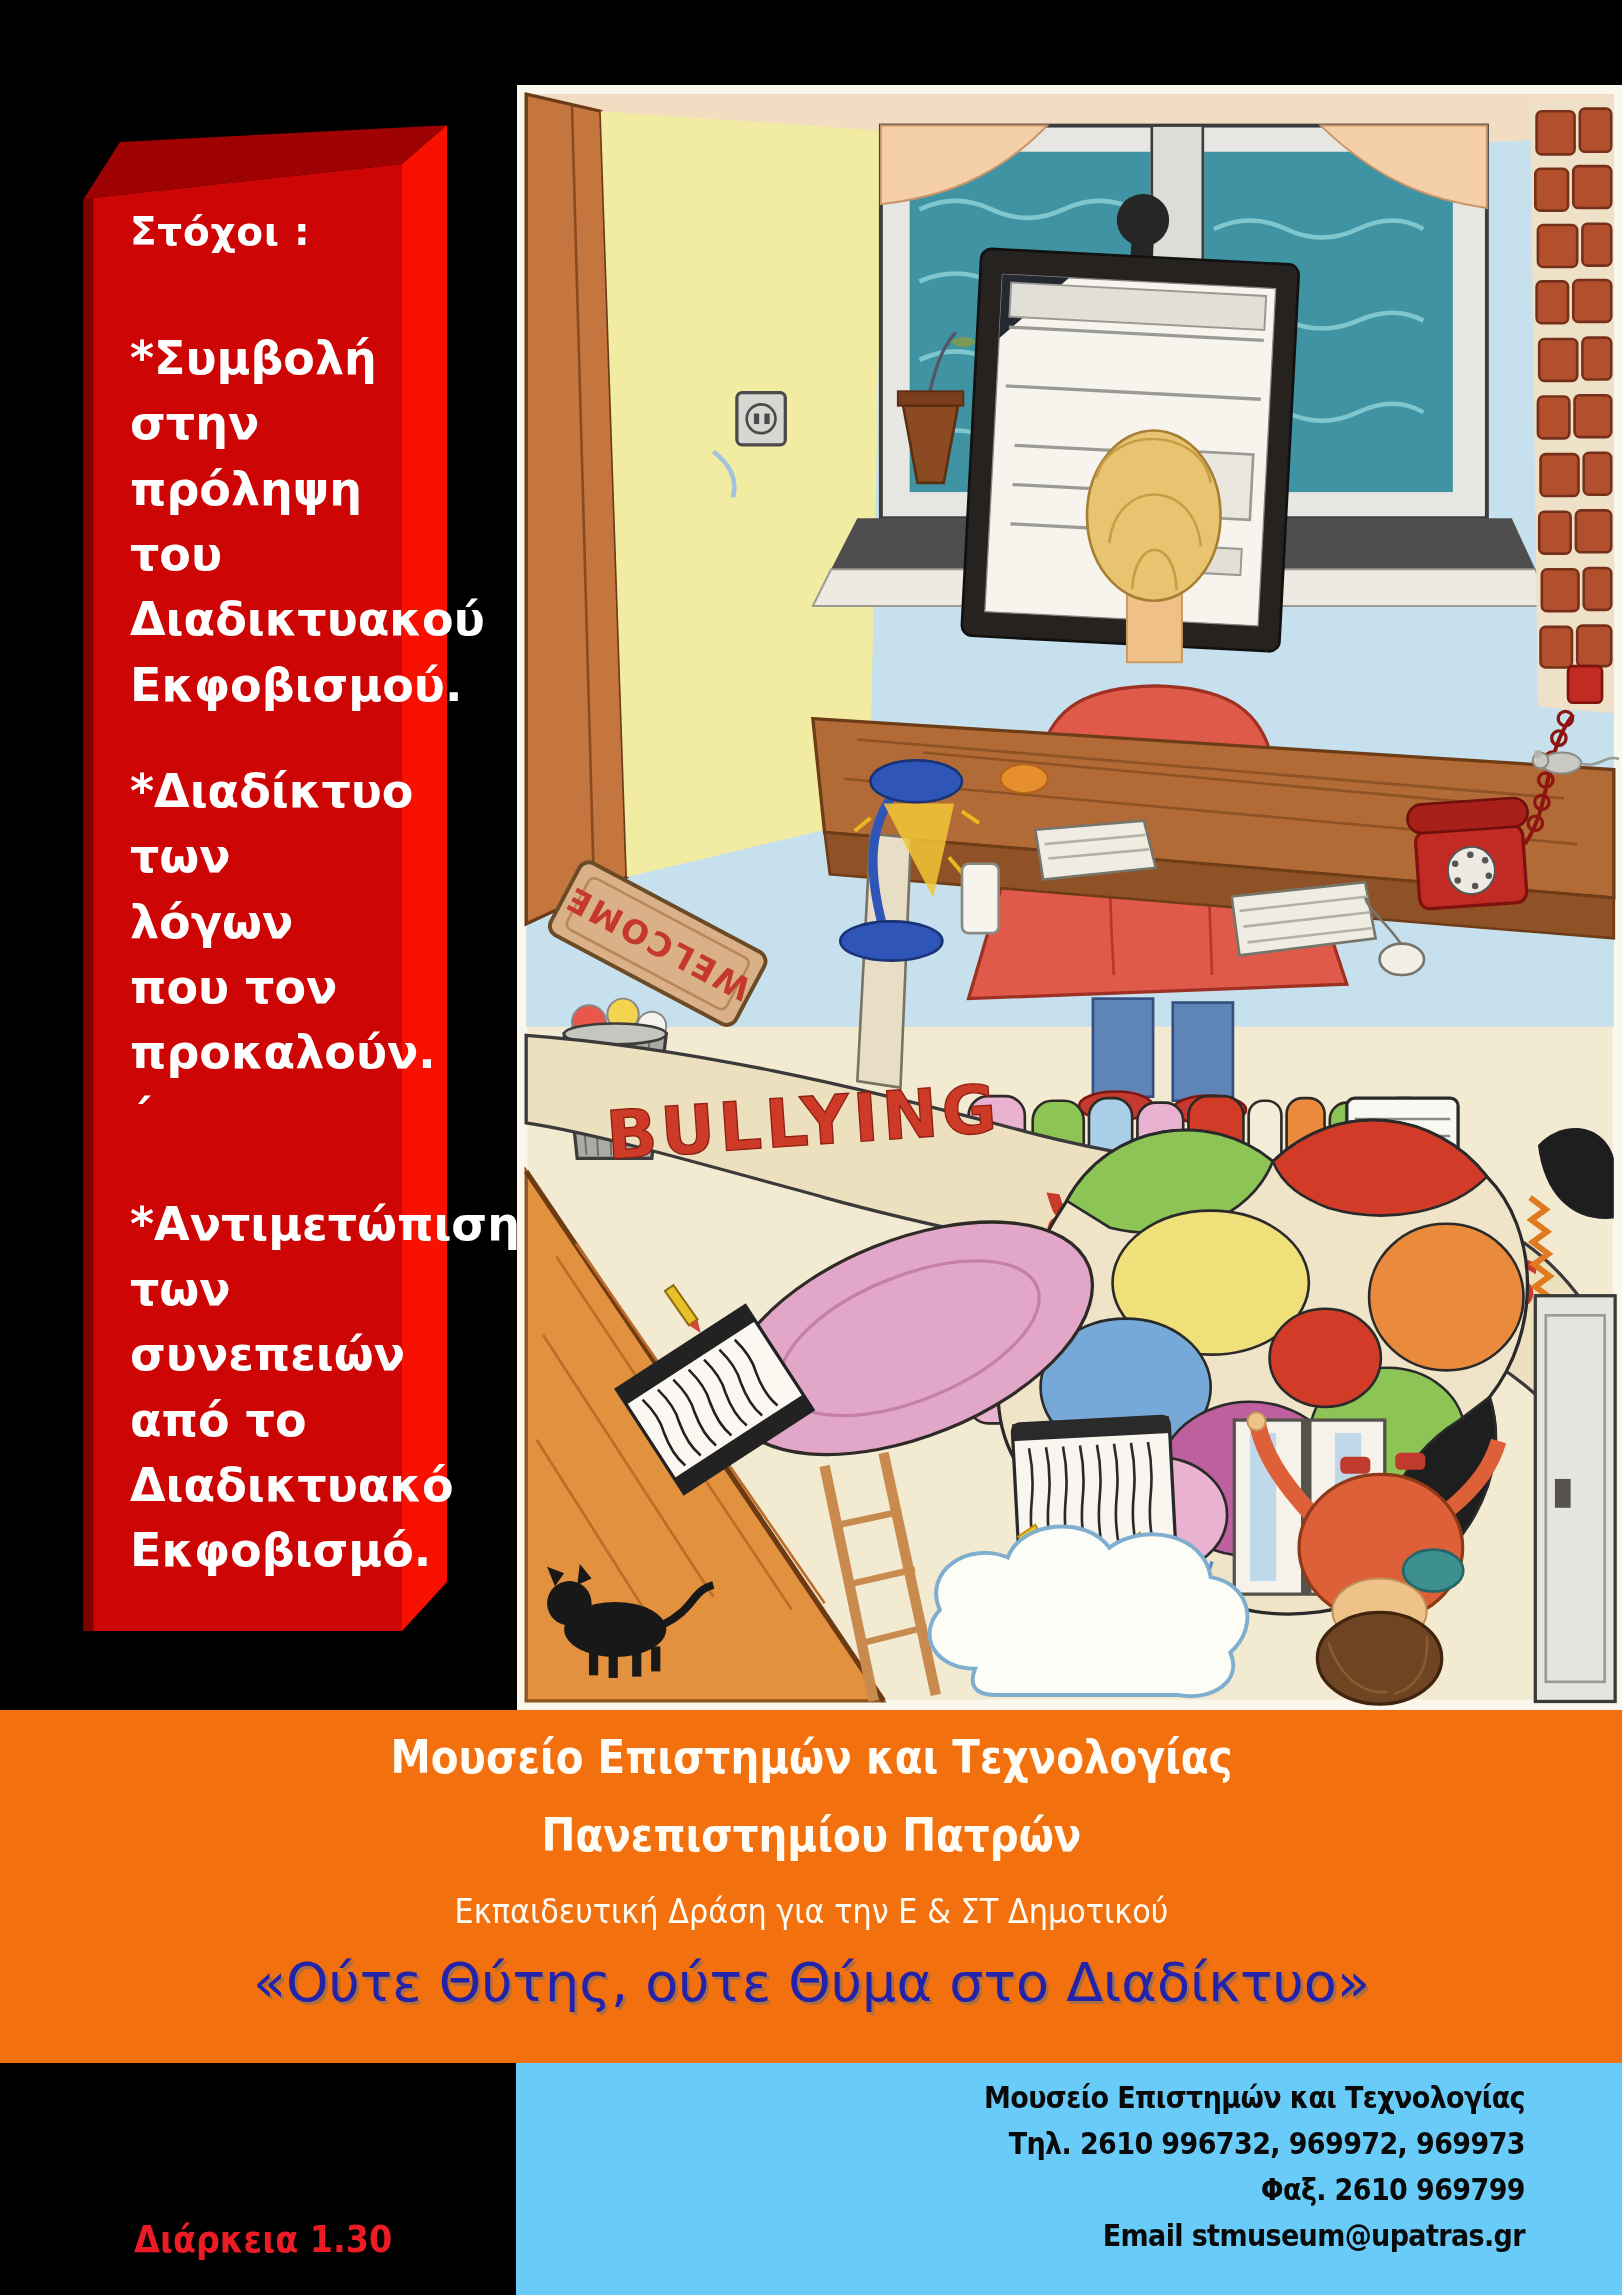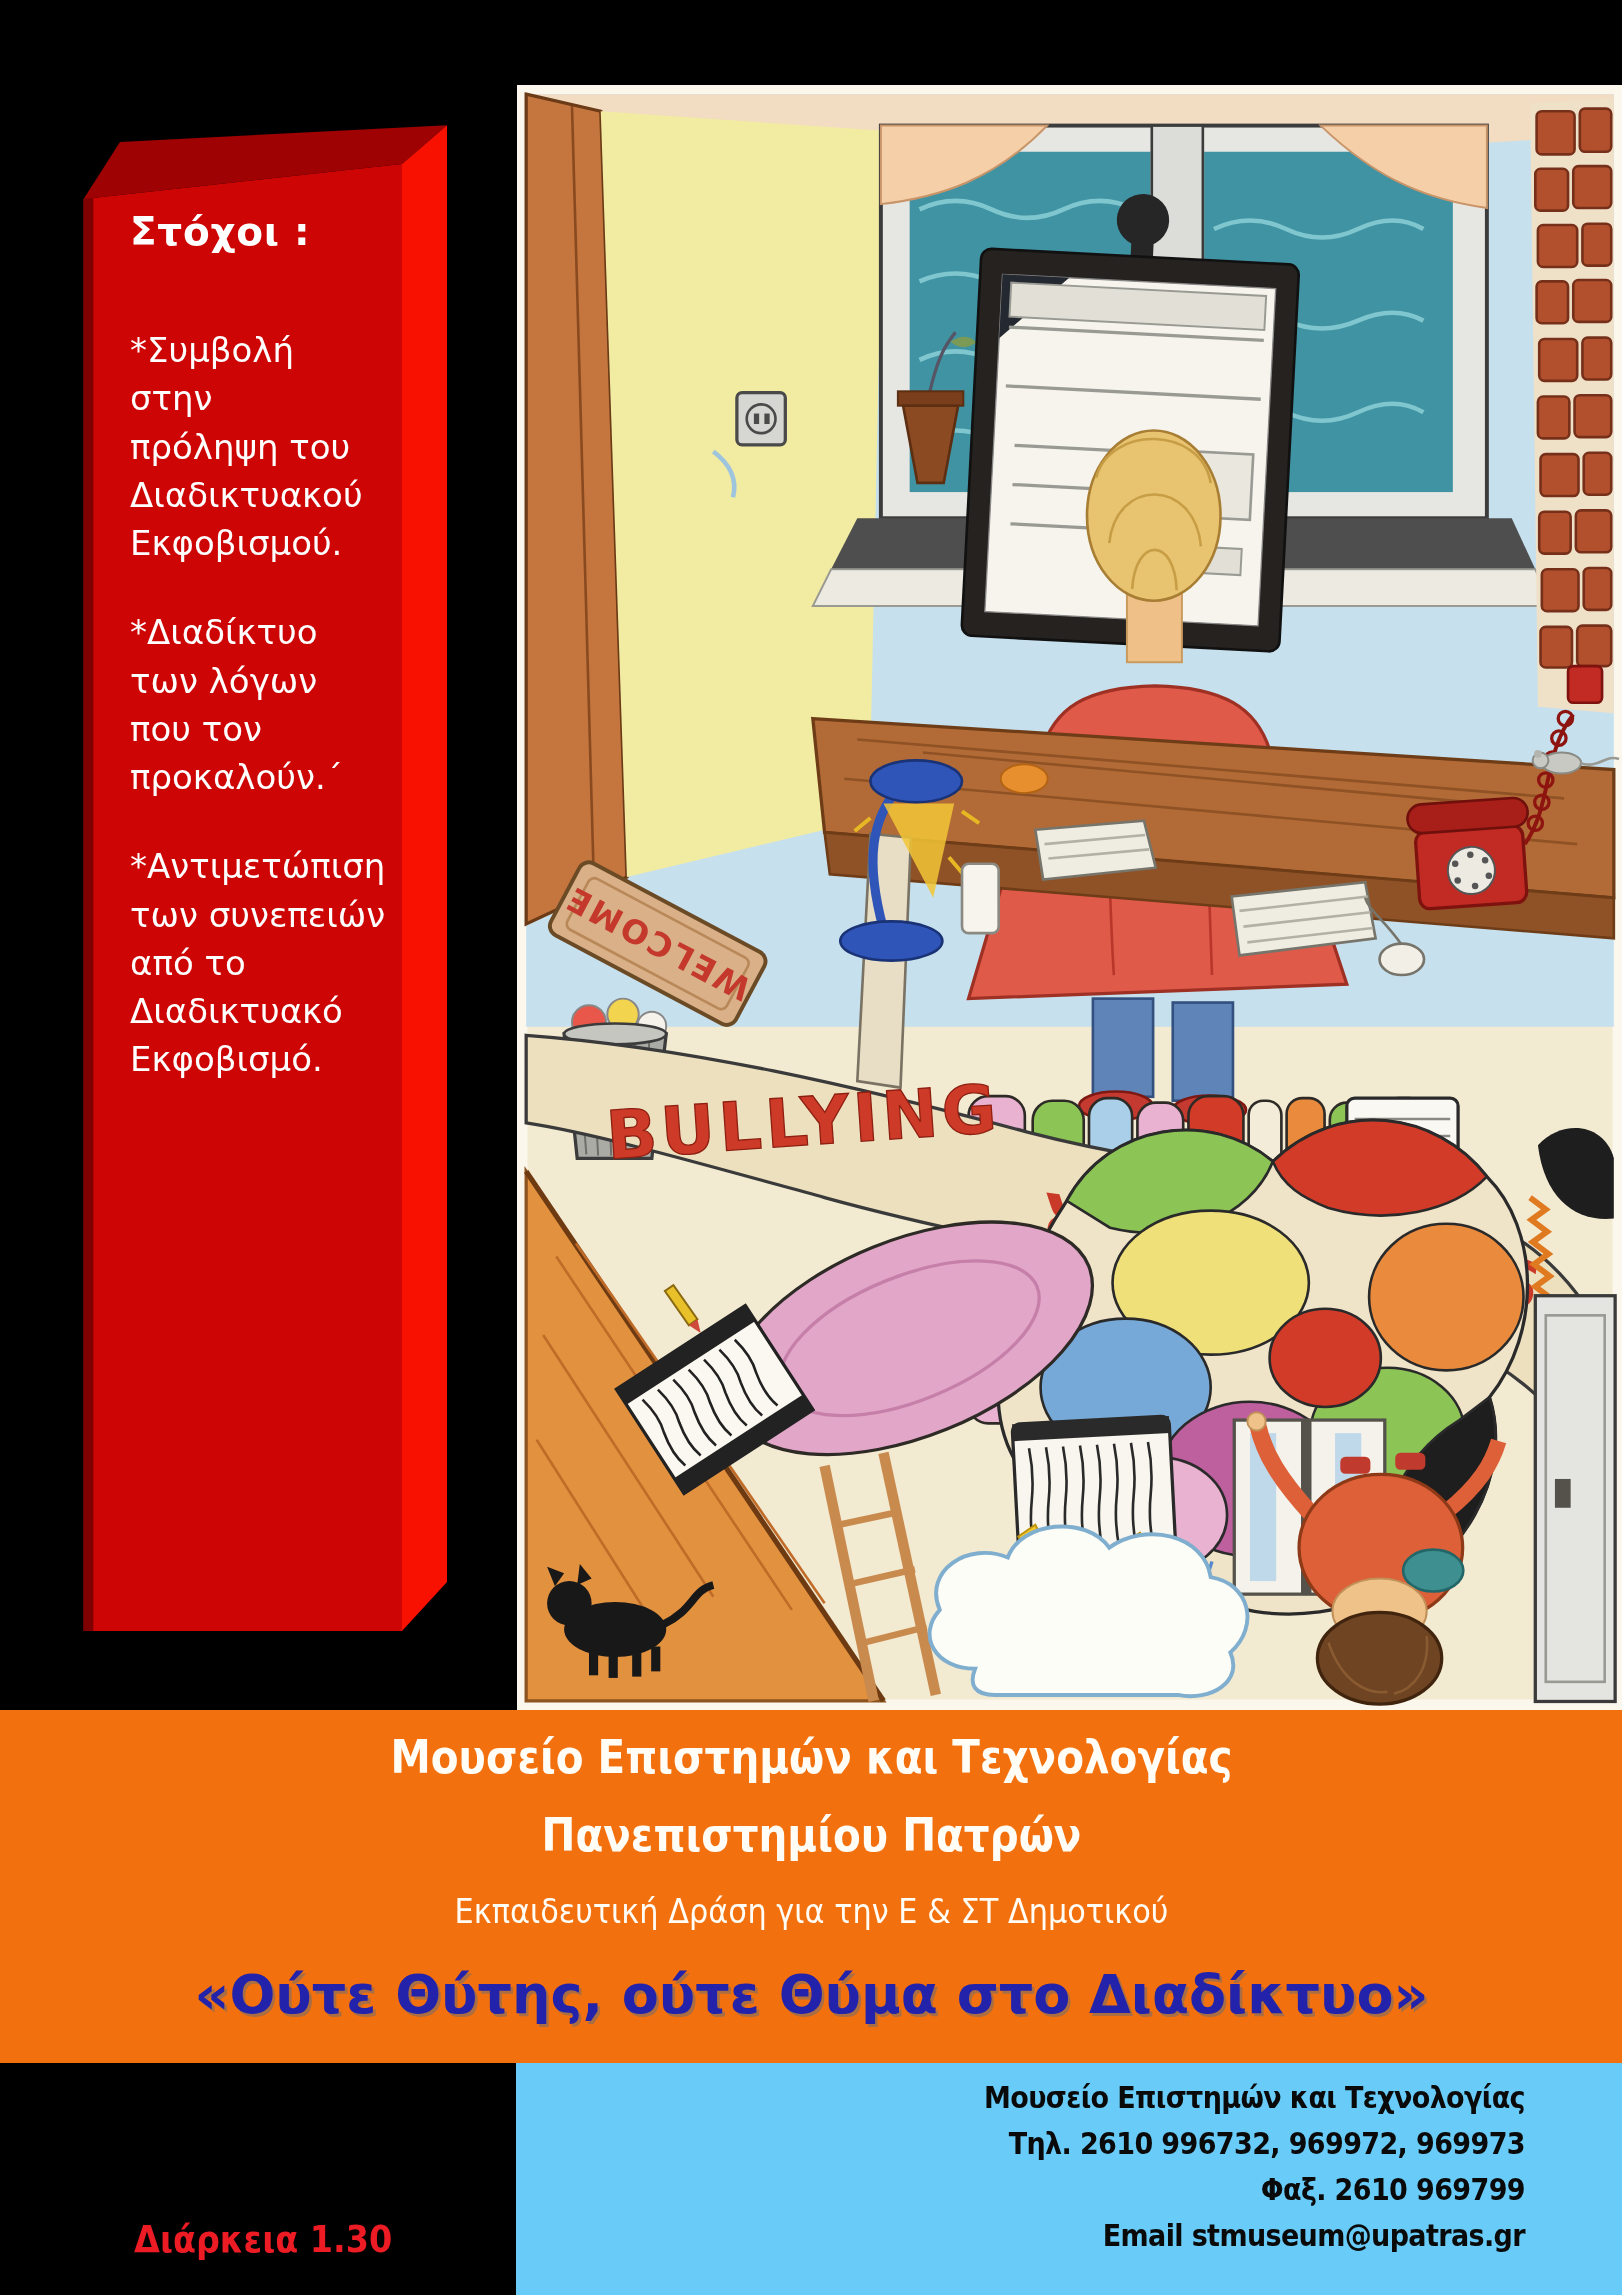--- a/index.html
+++ b/index.html
@@ -12,33 +12,33 @@
   #goals .face.top{background:#9E0202;
      clip-path:polygon(4.6px 83px, 323px 48px, 368px 9.2px, 41px 26px);}
   #goals .face.side{background:#F81000;
      clip-path:polygon(323px 48px, 368px 9.2px, 368px 1466px, 323px 1515px);}
   #goals .face.front{background:#CE0505;
      clip-path:polygon(4.6px 83px, 323px 48px, 323px 1515px, 4.6px 1515px);}
   #goals .face.bevel{background:#7E0000;
      clip-path:polygon(4.6px 83px, 14.4px 82px, 14.4px 1515px, 4.6px 1515px);}
   .goals-text{position:absolute;left:51px;top:93px;width:257px;color:#FFFFFF;}
   .goals-text h2{font-size:39px;font-weight:bold;margin:0 0 72px 0;letter-spacing:0.7px;}
-  .goals-text p{font-size:34px;line-height:1.42;margin:0 0 41px 0;white-space:pre-line;}
+  .goals-text p{font-size:46px;line-height:1.42;margin:0 0 41px 0;white-space:pre-line;font-weight:bold;}
 
   
   #photo{position:absolute;left:517px;top:85px;width:1106px;height:1625px;}
 
   
   #band{position:absolute;left:0;top:1710px;width:1623px;height:353px;background:#F3700E;}
   #band .l{position:absolute;left:0;width:100%;text-align:center;color:#FFFDF6;}
   #band .t1{top:19.6px;font-size:46px;font-weight:bold;transform:scaleX(.88);}
   #band .t2{top:98px;font-size:46px;font-weight:bold;transform:scaleX(.88);}
   #band .t3{top:182px;font-size:33px;font-weight:normal;transform:scaleX(.92);}
-  #band .t4{top:241px;font-size:54px;font-weight:bold;color:#2222AA;
-            text-shadow:2.6px 2.6px 0 rgba(110,110,110,.55);margin-top:12px;}
+  #band .t4{top:241px;font-size:54px;font-weight:normal;color:#2222AA;
+            text-shadow:2.6px 2.6px 0 rgba(110,110,110,.55);}
 
   
   #duration{position:absolute;left:134px;top:2217px;font-size:38px;font-weight:bold;
             color:#ED1C24;transform:scaleX(.88);transform-origin:left;letter-spacing:0px;}
   #contact{position:absolute;left:516px;top:2063px;width:1107px;height:233px;background:#69CBF7;}
   #contact .inner{position:absolute;right:98px;top:11.8px;text-align:right;color:#0A0A0A;
             font-weight:bold;font-size:30px;line-height:46px;transform:scaleX(.9);
             transform-origin:right;letter-spacing:-0.7px;}
 </style>
 </head>

